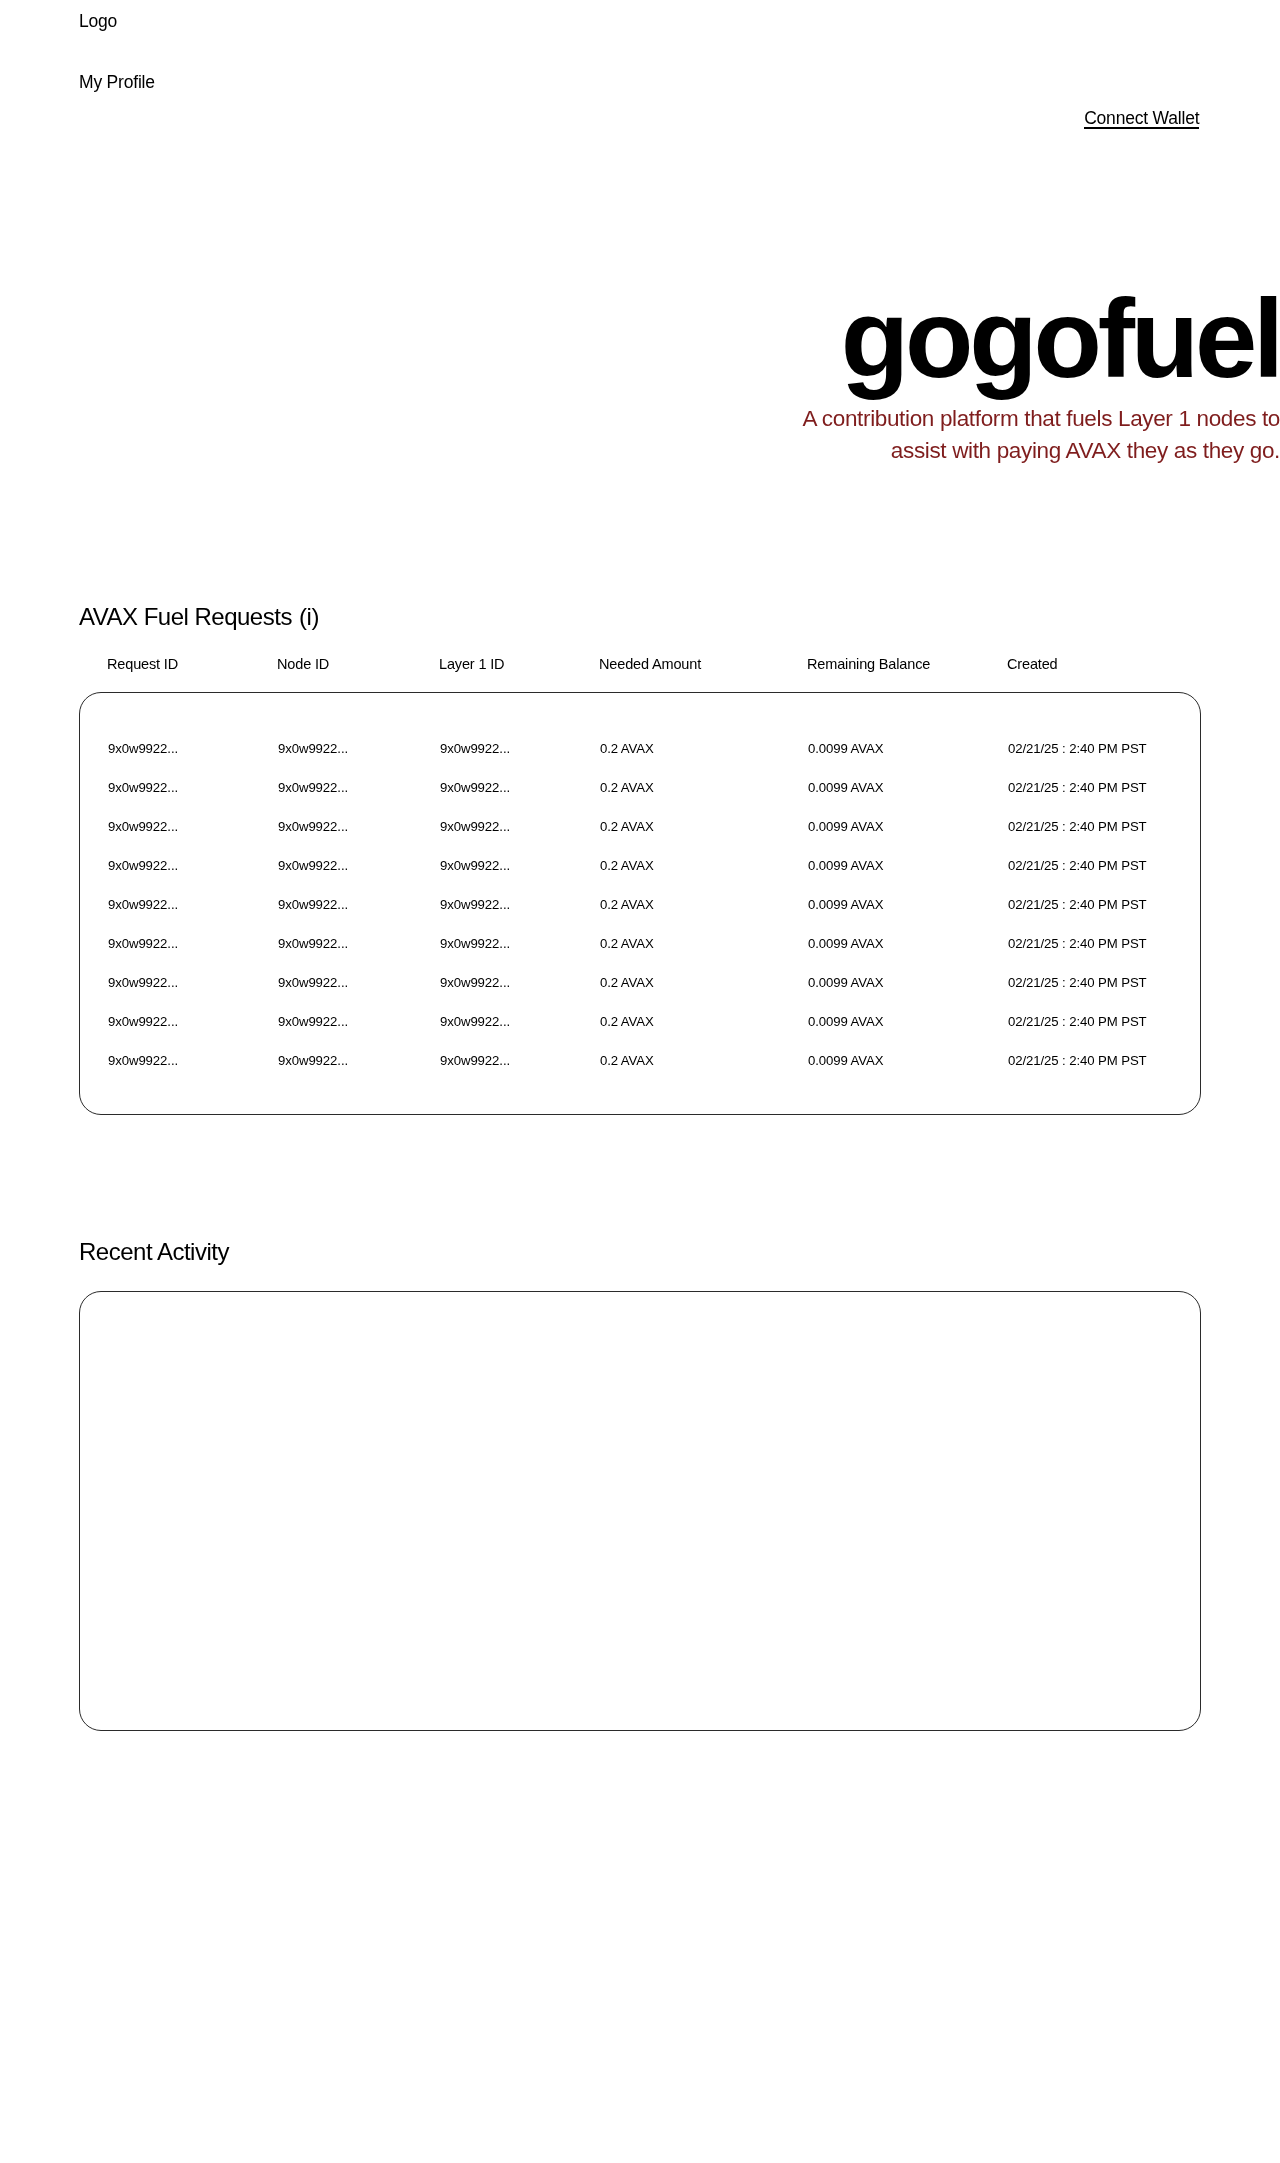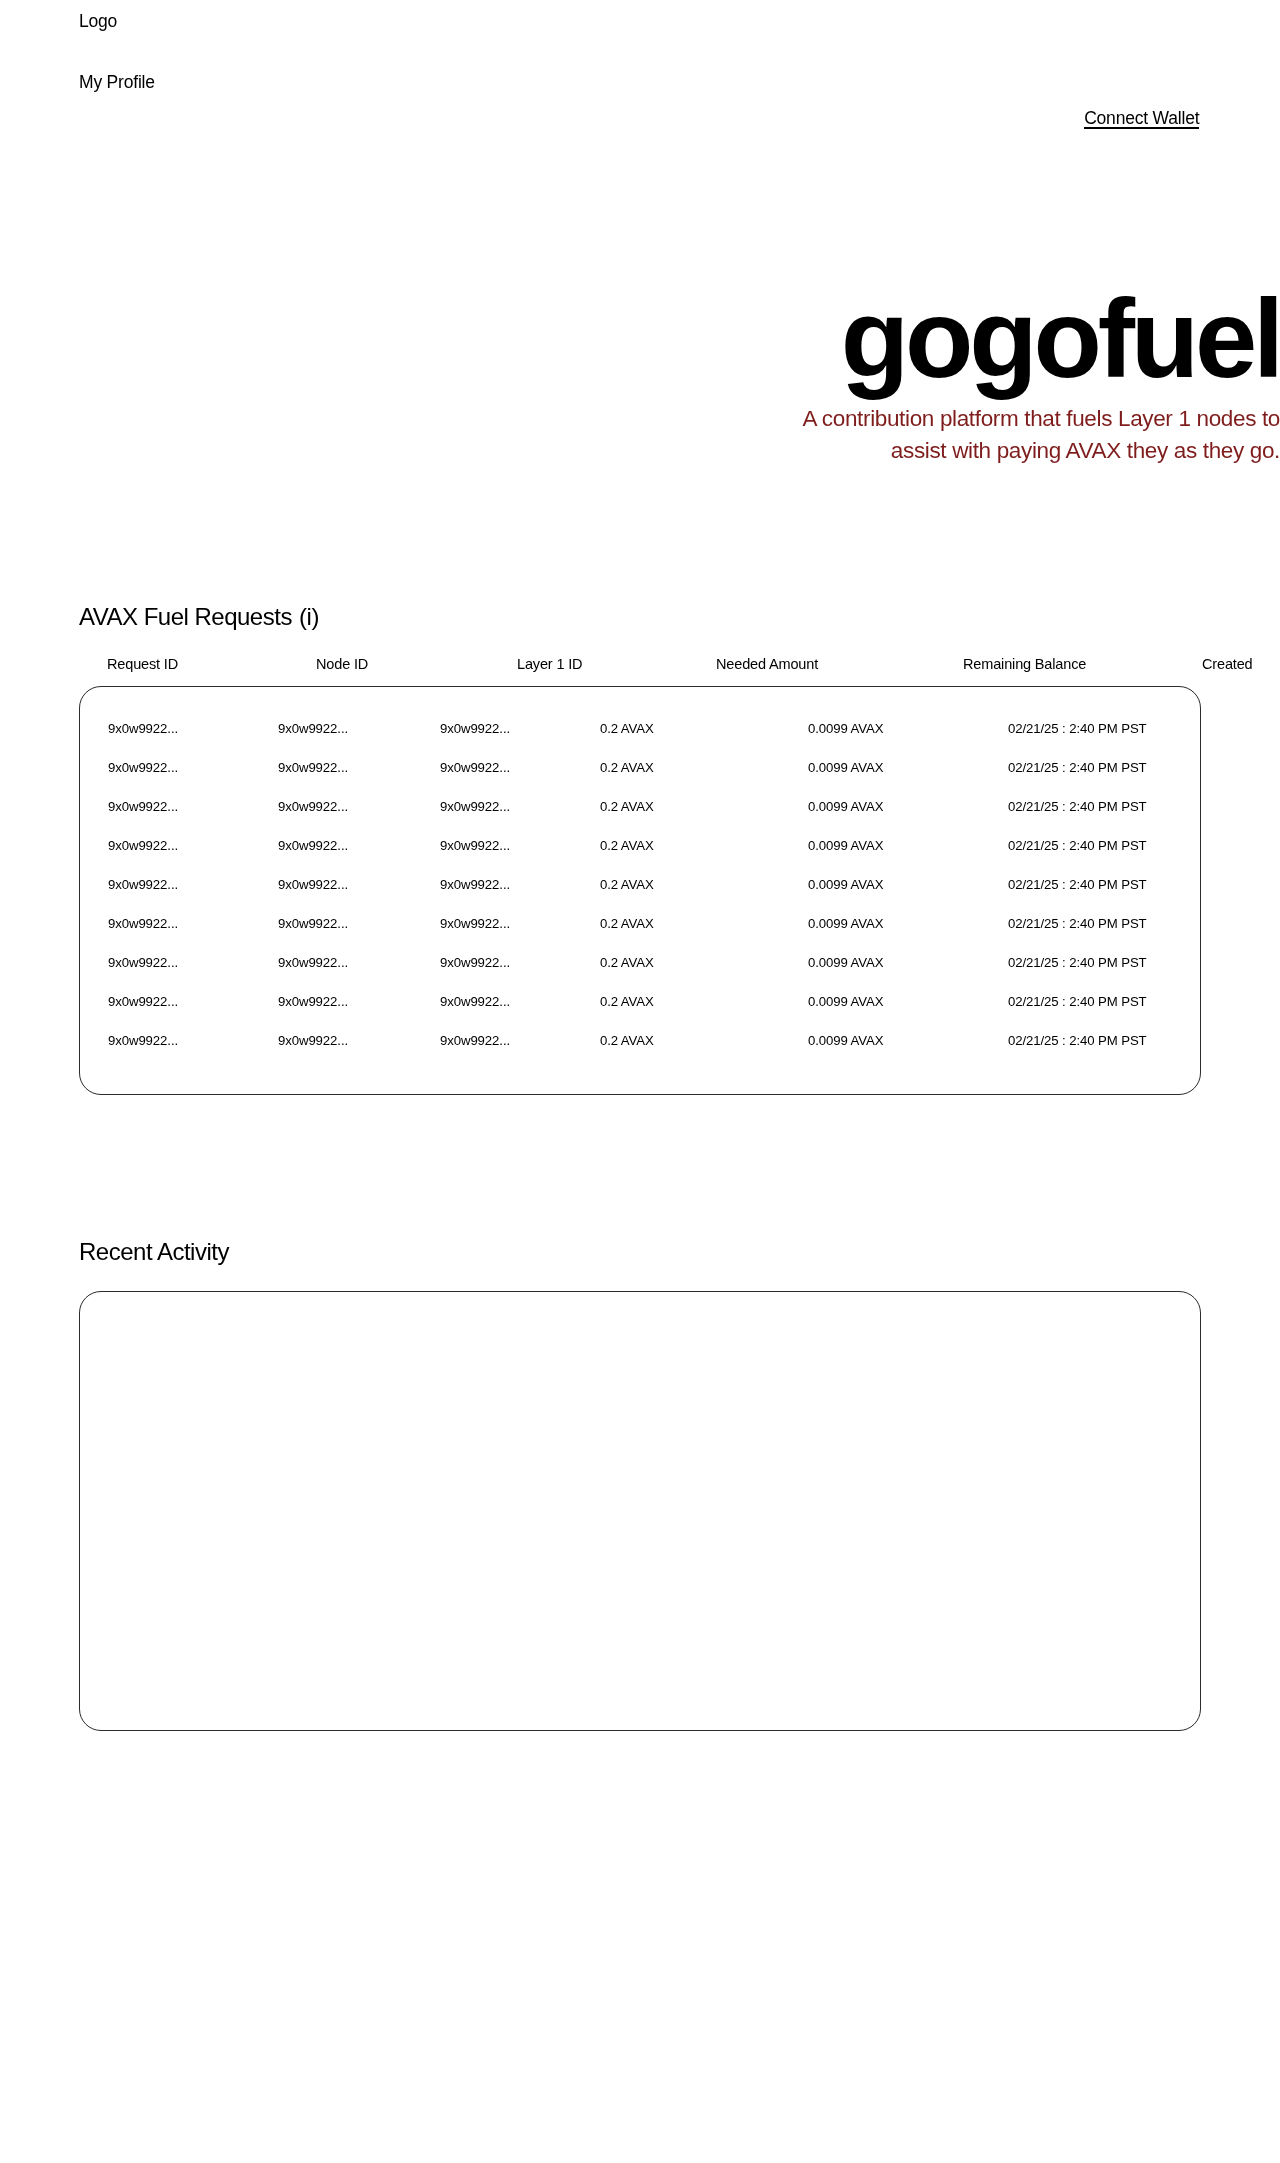--- a/index.html
+++ b/index.html
@@ -107,35 +107,34 @@
     cursor: pointer;
   }
 
   
   .table-wrap { margin-top: 27px; }
 
   .table-head {
     display: grid;
     grid-template-columns: 170px 162px 160px 208px 200px 222px;
     padding: 0 28px;
-    margin-bottom: 14px;
-    gap: 39px;
+    margin-bottom: 20px;
   }
   .th {
     font-size: 14.5px;
     font-weight: 500;
     letter-spacing: -0.15px;
     color: #000;
     white-space: nowrap;
   }
 
   .table-card {
     border: 1.3px solid #2b2b2b;
     border-radius: 22px;
-    padding: 22px 28px 34px 28px;
+    padding: 36px 28px 34px 28px;
     background: #ffffff;
   }
 
   .table-row {
     display: grid;
     grid-template-columns: 170px 162px 160px 208px 200px 222px;
     height: 39px;
     align-items: center;
   }
   .td {

